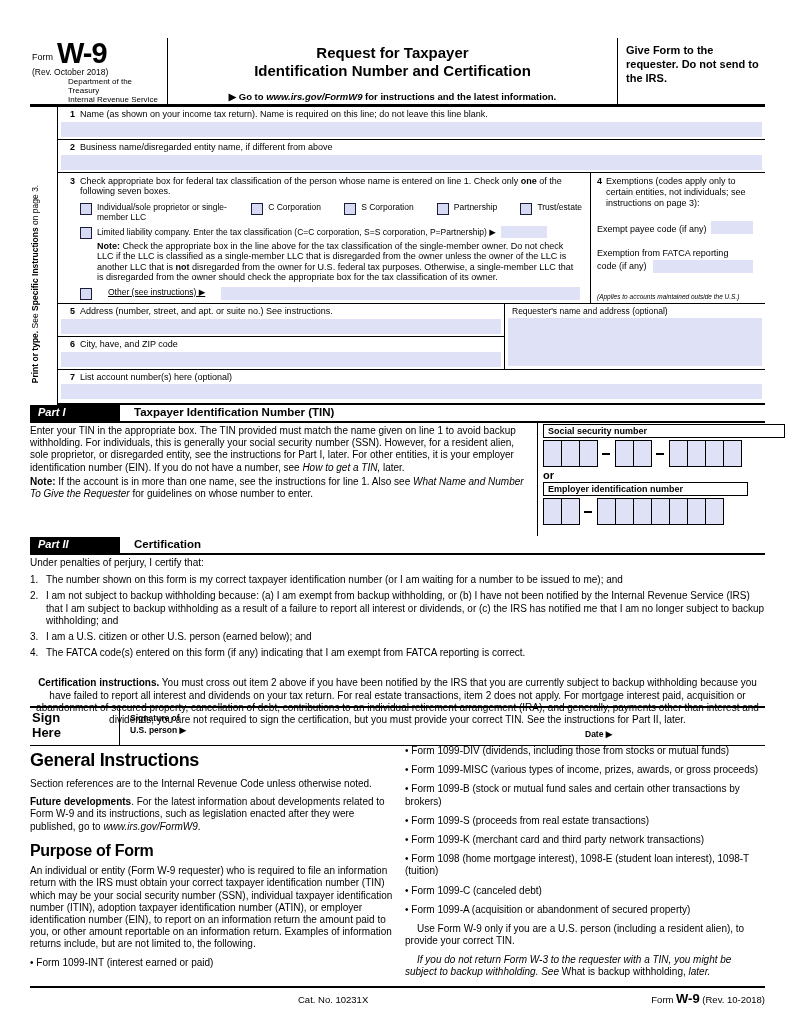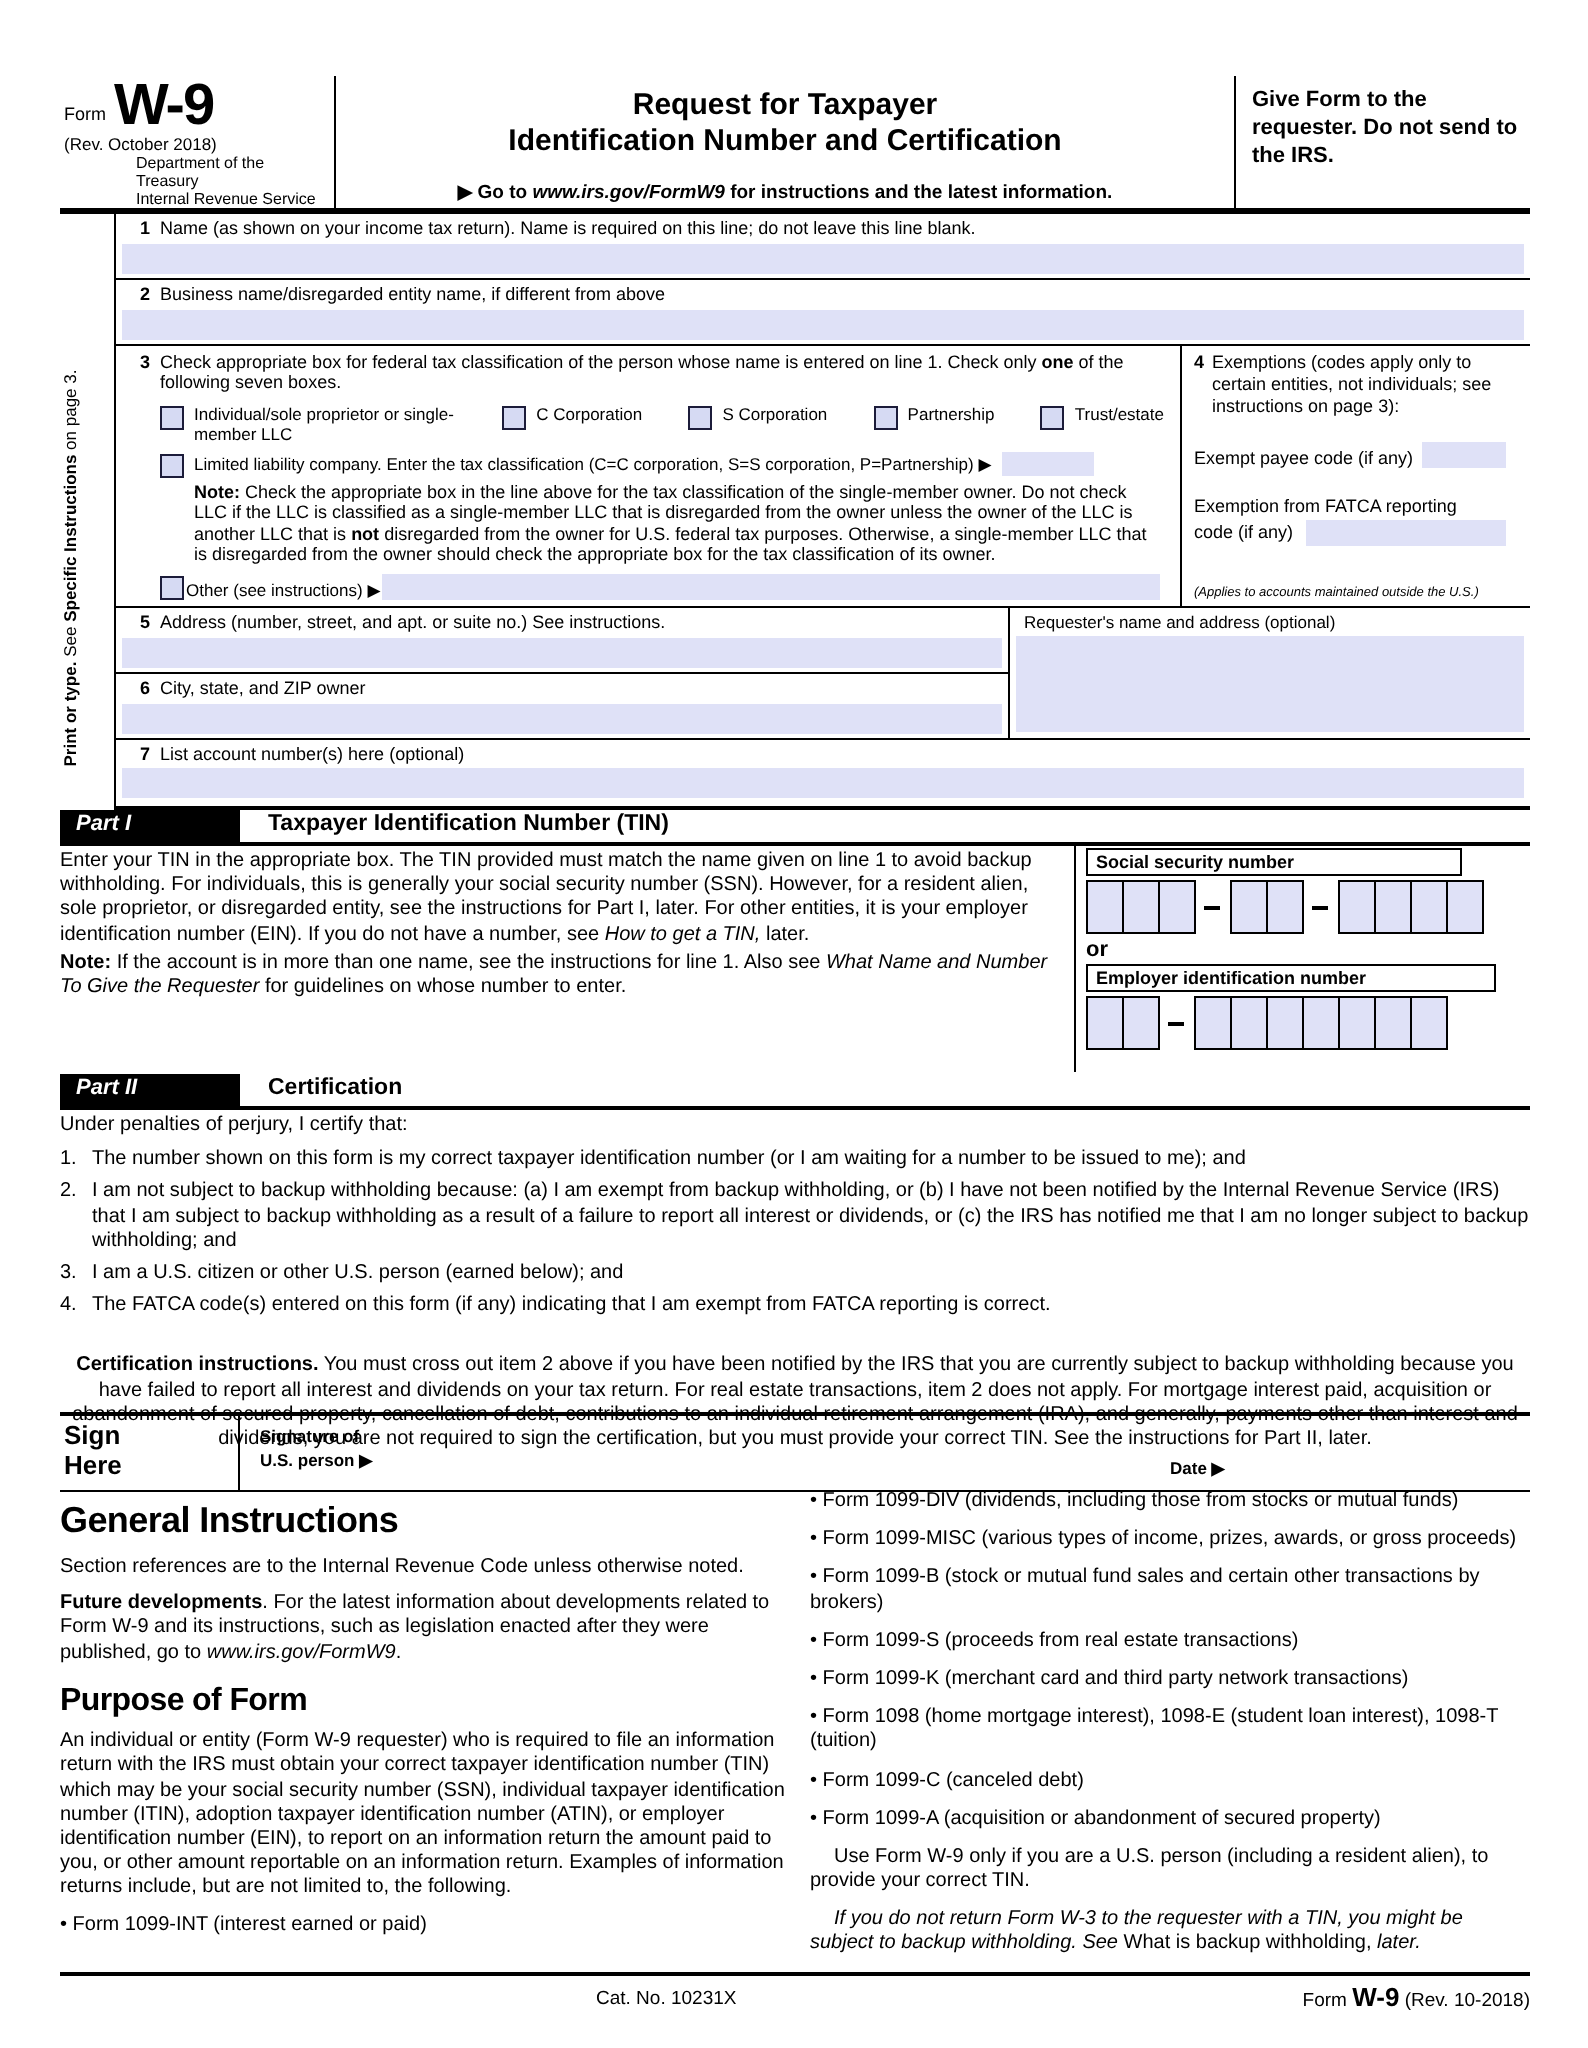--- a/index.html
+++ b/index.html
@@ -39,21 +39,21 @@
   .row3-left { padding:2px 6px 3px 12px; }
   .row3-right { border-left:1px solid #000; padding:3px 5px 2px 6px; display:flex; flex-direction:column; }
   .cb-row { display:flex; justify-content:space-between; margin:5px 2px 3px 10px; }
   .cb-item { display:flex; gap:5px; align-items:flex-start; }
   .cb { width:12px; height:12px; min-width:12px; border:1.5px solid #1c1c3a; background:var(--checkbox); margin-top:1px; }
   .cb-label { font-size:8.5px; line-height:1.2; }
   .cb-item-first { width:148px; }
   .llc-row { display:flex; gap:5px; align-items:center; margin:3px 2px 1px 10px; }
   .llc-field { width:46px; height:12px; }
   .note-para { margin:2px 4px 0 27px; line-height:1.18; }
-  .other-row { display:flex; gap:1px; align-items:flex-end; margin:4px 2px 0 10px; }
+  .other-row { display:flex; gap:16px; align-items:flex-start; margin:4px 2px 0 10px;text-decoration:underline; }
   .other-field { flex:1; height:13px; margin-right:2px; }
   .b { font-weight:bold; }
   .i { font-style:italic; }
   .x4-label { display:flex; gap:4px; line-height:1.25; }
   .x4-row { display:flex; align-items:flex-end; gap:4px; margin-top:12px; }
   .x4-exempt-field { width:42px; height:13px; }
   .x4-fatca { margin-top:14px; line-height:1.3; }
   .x4-fatca-row { display:flex; gap:6px; align-items:flex-end; }
   .x4-fatca-field { width:100px; height:13px; }
   .x4-applies { font-size:6.5px; font-style:italic; margin-top:auto; padding-bottom:1px; }
@@ -65,21 +65,21 @@
   .req-box { flex:1; }
   
   .part-hdr { position:absolute; left:30px; width:735px; height:18px; border-bottom:2px solid #000; display:flex; align-items:flex-start; gap:14px; }
   .part-tab { background:#000; color:#fff; font-weight:bold; font-style:italic; font-size:11px; padding:1px 14px 2px 8px; width:90px; height:16px; }
   .part-title { font-weight:bold; font-size:11.5px; padding-top:1px; }
   
   .p1-body { position:absolute; left:30px; top:425px; width:735px; height:112px; font-size:10px; }
   .p1-text { width:500px; line-height:1.22; }
   .p1-text p { margin-bottom:2px; }
   .tin-col { position:absolute; left:507px; top:-3px; width:228px; height:114px; border-left:1.5px solid #000; padding:2px 0 0 5px; }
-  .tin-label-box { border:1px solid #000; font-weight:bold; font-size:9px; padding:1px 4px; width:188px; }
+  .tin-label-box { border:1px solid #000; font-weight:bold; font-size:9px; padding:1px 4px; width:242px; }
   .cells { display:flex; align-items:center; margin-top:2px; }
   .cell { width:19px; height:27px; background:var(--field); border:1px solid #000; margin-right:-1px; }
   .dash { width:8px; height:2px; background:#000; margin:0 5px; }
   .or { font-weight:bold; font-size:11px; margin:2px 0 1px 0; }
   .ein-label-box { width:205px; }
   
   .p2-body { position:absolute; left:30px; top:557px; width:735px; font-size:10px; line-height:1.22; }
   .p2-intro { margin-bottom:5px; }
   .p2-item { display:flex; gap:3px; margin-bottom:4px; }
   .p2-num { min-width:13px; }
@@ -223,21 +223,21 @@
         <div class="sub">
           <div class="flabel">
             <span class="fnum">5</span>
             <span>Address (number, street, and apt. or suite no.) See instructions.</span>
           </div>
           <div class="field input-strip"></div>
         </div>
         <div class="sub">
           <div class="flabel">
             <span class="fnum">6</span>
-            <span>City, state, and ZIP owner</span>
+            <span>City, have, and ZIP code</span>
           </div>
           <div class="field input-strip"></div>
         </div>
       </div>
       <div class="req-cell">
         <div class="req-label">Requester's name and address (optional)</div>
         <div class="field req-box"></div>
       </div>
     </div>
 

